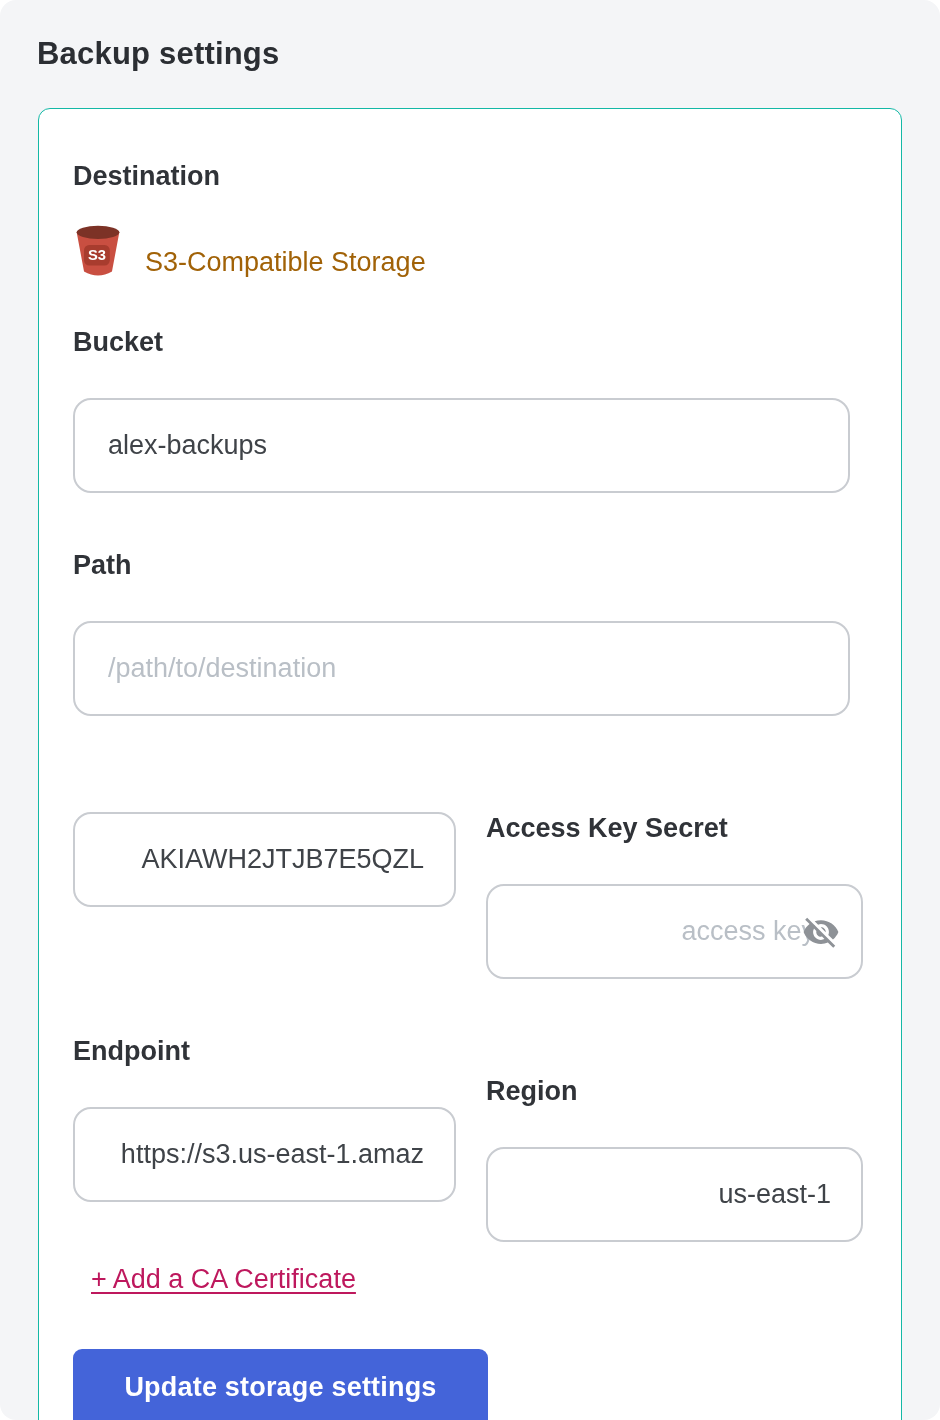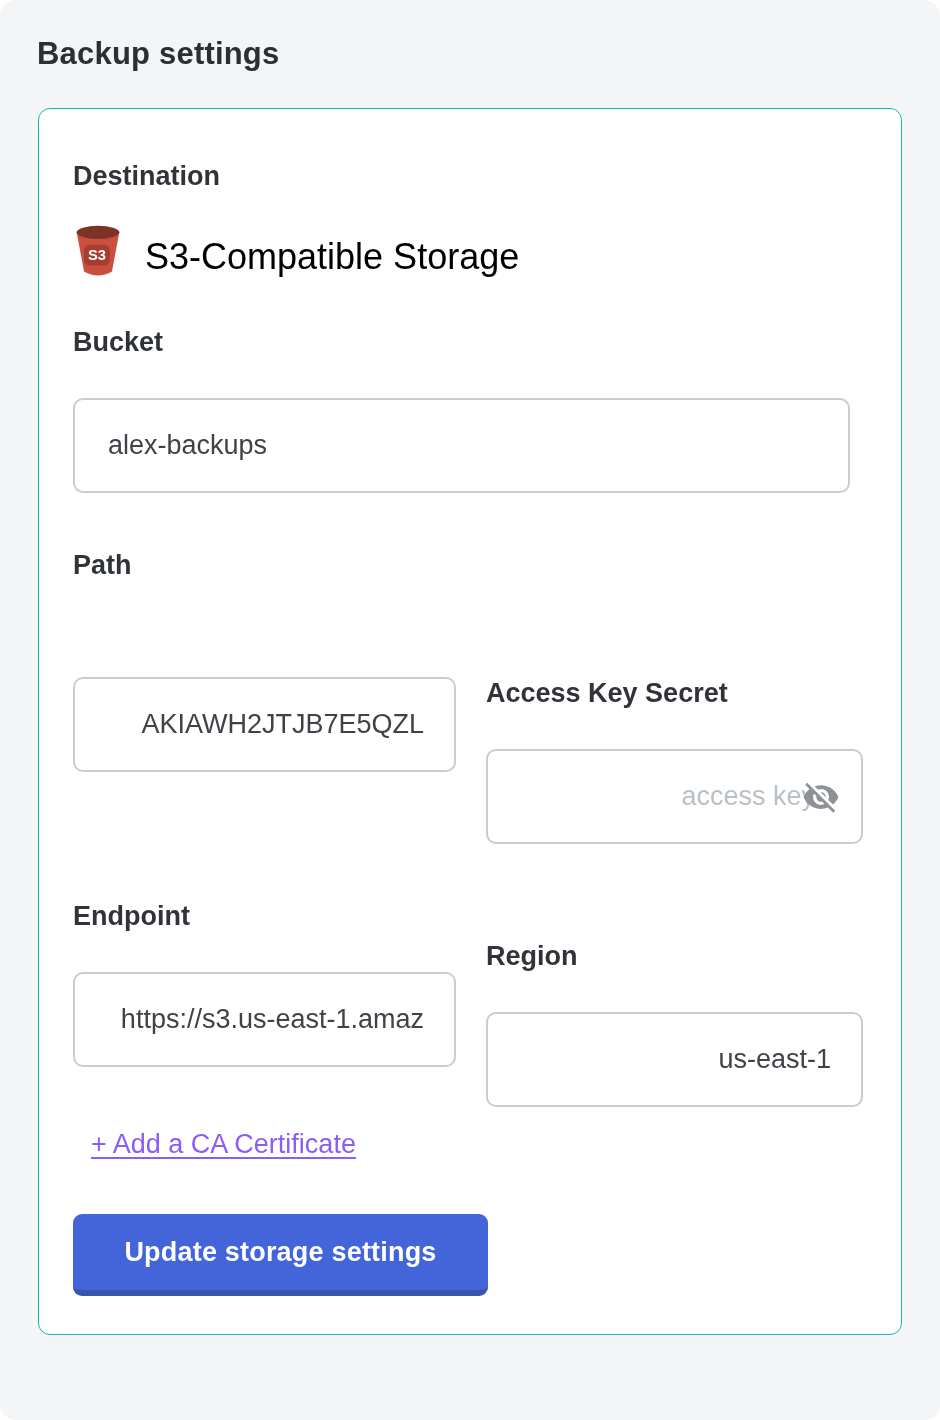--- a/index.html
+++ b/index.html
@@ -46,33 +46,33 @@
     margin-top: 30px;
     height: 56px;
   }
   .dest-row .s3-icon {
     width: 50px;
     height: 53px;
     flex: 0 0 auto;
   }
   .dest-text {
     margin-left: 22px;
-    font-size: 36px;
-    color: #000000;
+    font-size: 27px;
+    color: #a16207;
   }
   .mt-48 { margin-top: 48px; }
   .mt-56 { margin-top: 56px; }
   .text-input {
     display: block;
     box-sizing: border-box;
     margin-top: 40px;
     height: 95px;
     width: 777px;
     border: 2px solid #c9ccd1;
-    border-radius: 10px;
+    border-radius: 18px;
     background: #ffffff;
     padding: 0 30px 0 33px;
     font-family: "Liberation Sans", sans-serif;
     font-size: 27px;
     color: #3f4348;
     outline: none;
   }
   .text-input::placeholder {
     color: #b9bfc6;
     opacity: 1;
@@ -103,21 +103,21 @@
     cursor: pointer;
     display: flex;
     align-items: center;
     justify-content: center;
   }
   .eye-btn svg { width: 38px; height: 38px; }
   .ca-link {
     display: inline-block;
     margin: 22px 12px 0 18px;
     font-size: 27px;
-    color: #8b5cf6;
+    color: #be185d;
     text-decoration: underline;
     text-underline-offset: 4px;
     cursor: pointer;
   }
   .submit-btn {
     display: block;
     margin-top: 54px;
     box-sizing: border-box;
     width: 415px;
     height: 82px;
@@ -154,20 +154,21 @@
           <text x="30.5" y="48" text-anchor="middle" font-family="Liberation Sans, sans-serif" font-size="20" font-weight="bold" fill="#ffffff">S3</text>
         </svg>
       </span>
       <span class="dest-text">S3-Compatible Storage</span>
     </div>
 
     <label class="field-label mt-48">Bucket</label>
     <input type="text" class="text-input" value="alex-backups" style="">
 
     <label class="field-label mt-56">Path</label>
+    <input type="text" class="text-input" placeholder="/path/to/destination" style="">
 
     <div class="two-col mt-56">
       <div class="col-1">
         <input type="text" class="text-input" value="AKIAWH2JTJB7E5QZL" style="">
       </div>
       <div class="col-2">
         <label class="field-label">Access Key Secret</label>
         <div class="input-wrap">
           <input type="text" class="text-input secret-input" placeholder="access key" style="">
           <button class="eye-btn" type="button">

